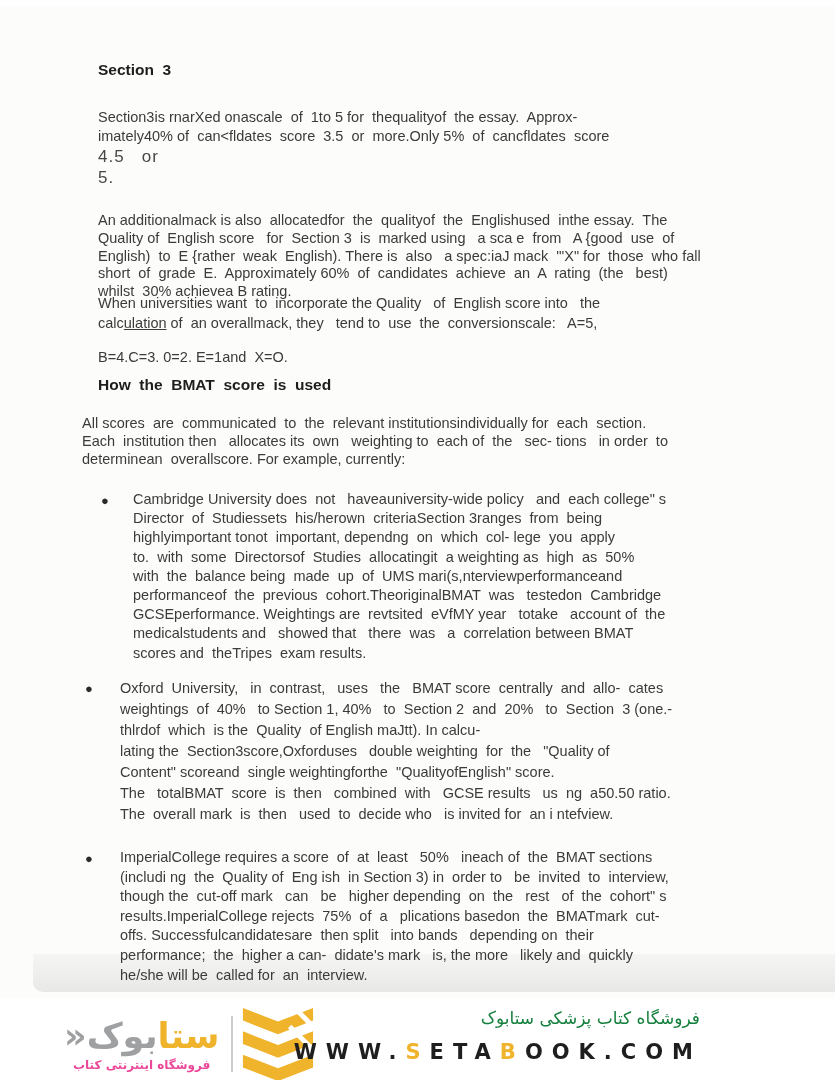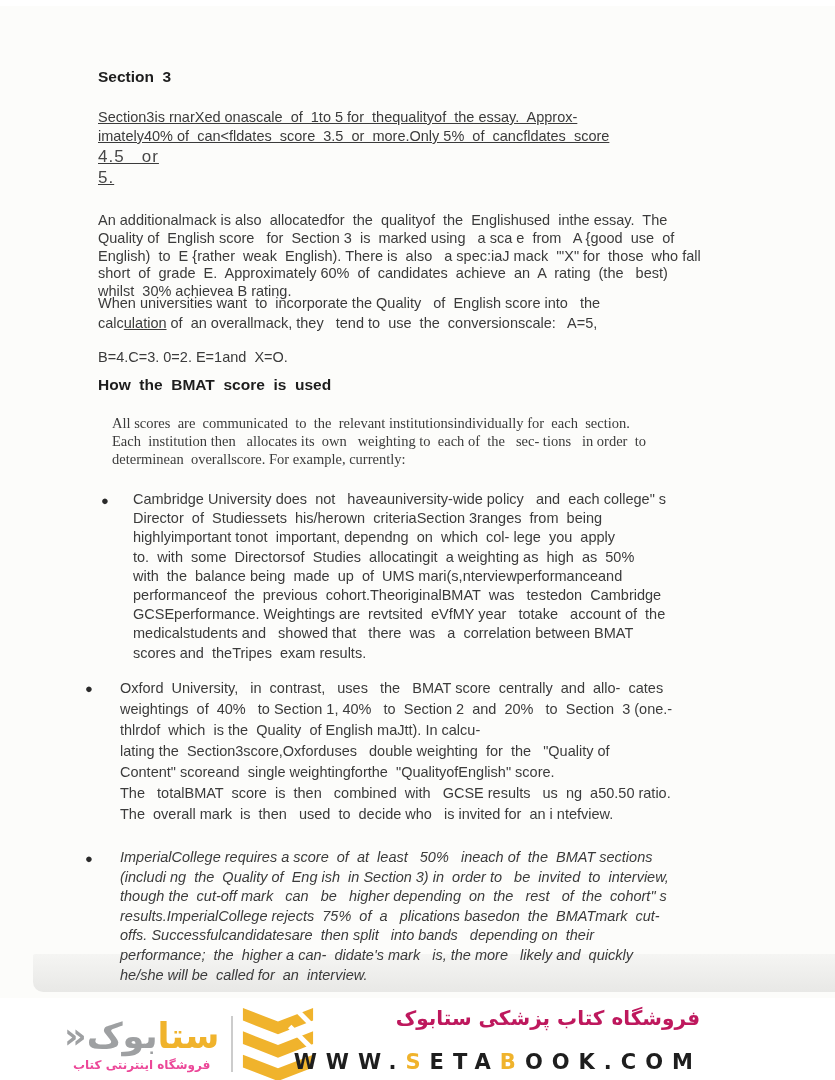--- a/index.html
+++ b/index.html
@@ -27,35 +27,35 @@
   .brand-left{position:absolute;left:64px;top:8px;display:flex;align-items:center;}
   .wordmark-block{text-align:center;}
   .wordmark{direction:rtl;font-family:"DejaVu Sans", sans-serif;font-weight:bold;
     font-size:35px;line-height:40px;letter-spacing:-1px;}
   .wm-yellow{color:#F0B32C;}
   .wm-gray{color:#9EA0A2;}
   .tagline{direction:rtl;font-family:"DejaVu Sans", sans-serif;font-size:12px;
     color:#ec4899;font-weight:600;margin-top:2px;}
   .sep{width:2px;height:56px;background:#cccccc;margin:0 9px 0 12px;}
   .brand-right{position:absolute;right:6px;top:6px;text-align:right;}
-  .store-title{font-family:"DejaVu Sans", sans-serif;font-size:20px;font-weight:700;
-    color:#be185d;direction:rtl;line-height:28px;padding-right:2px;}
+  .store-title{font-family:"DejaVu Sans", sans-serif;font-size:17px;font-weight:400;
+    color:#15803d;direction:rtl;line-height:28px;padding-right:2px;}
   .site-url{font-family:"DejaVu Sans", sans-serif;font-size:21px;font-weight:700;
-    color:#1e1e1e;letter-spacing:9px;margin-top:18px;white-space:nowrap;}
+    color:#1e1e1e;letter-spacing:9px;margin-top:8px;white-space:nowrap;}
   .hl{color:#F0B32C;}
 </style>
 </head>
 <body>
 
 <div class="scan"></div>
 <div class="scan-shadow"></div>
 
-<div class="h" style="position:absolute;left:98px;top:68px;">Section  3</div>
+<div class="h" style="position:absolute;left:98px;top:61px;">Section  3</div>
 
-<div class="txt p1" style="left:98px;top:108px;text-decoration:underline;">
+<div class="txt p1" style="left:98px;top:108px;">
   <div class="ln">Section3is rnarXed onascale  of  1to 5 for  thequalityof  the essay.  Approx-</div>
   <div class="ln">imately40% of  can&lt;fldates  score  3.5  or  more.Only 5%  of  cancfldates  score</div>
   <div class="ln lg">4.5   or</div>
   <div class="ln lg">5.</div>
 </div>
 
 <div class="txt" style="left:98px;top:212px;">
   <div class="ln">An additionalmack is also  allocatedfor  the  qualityof  the  Englishused  inthe essay.  The</div>
   <div class="ln">Quality of  English score   for  Section 3  is  marked using   a sca e  from   A {good  use  of</div>
   <div class="ln">English)  to  E {rather  weak  English). There is  also   a spec:iaJ mack  '"X" for  those  who fall</div>
@@ -64,21 +64,21 @@
 </div>
 
 <div class="txt p3" style="left:98px;top:293px;">
   <div class="ln">When universities want  to  incorporate the Quality   of  English score into   the</div>
   <div class="ln"><span>calc</span><span class="u">ulation</span><span> of  an overallmack, they   tend to  use  the  conversionscale:   A=5,</span></div>
   <div class="ln" style="margin-top:14px;">B=4.C=3. 0=2. E=1and  X=O.</div>
 </div>
 
 <div class="h" style="position:absolute;left:98px;top:376px;">How  the  BMAT  score  is  used</div>
 
-<div class="txt p4" style="left:112px;top:414px;font-family:Liberation Serif, serif;">
+<div class="txt p4" style="left:82px;top:414px;">
   <div class="ln">All scores  are  communicated  to  the  relevant institutionsindividually for  each  section.</div>
   <div class="ln">Each  institution then   allocates its  own   weighting to  each of  the   sec- tions   in order  to</div>
   <div class="ln">determinean  overallscore. For example, currently:</div>
 </div>
 
 <div class="bullet b1" style="left:0;top:490px;">
   <span class="marker" style="left:101px;top:3px;">●</span>
   <div class="txt" style="left:133px;top:0;position:absolute;width:620px;position:absolute;">
     <div class="ln">Cambridge University does  not   haveauniversity-wide policy   and  each college" s</div>
     <div class="ln">Director  of  Studiessets  his/herown  criteriaSection 3ranges  from  being</div>
@@ -100,21 +100,21 @@
     <div class="ln">thlrdof  which  is the  Quality  of English maJtt). In calcu-</div>
     <div class="ln">lating the  Section3score,Oxforduses   double weighting  for  the   "Quality of</div>
     <div class="ln">Content" scoreand  single weightingforthe  "QualityofEnglish" score.</div>
     <div class="ln">The   totalBMAT  score  is  then   combined  with   GCSE results   us  ng  a50.50 ratio.</div>
     <div class="ln">The  overall mark  is  then   used  to  decide who   is invited for  an i ntefview.</div>
   </div>
 </div>
 
 <div class="bullet b3" style="left:0;top:848px;">
   <span class="marker" style="left:85px;top:3px;">●</span>
-  <div class="txt" style="left:120px;top:0;position:absolute;width:640px;font-style:italic;">
+  <div class="txt" style="left:120px;top:0;position:absolute;width:640px;">
     <div class="ln">ImperialCollege requires a score  of  at  least   50%   ineach of  the  BMAT sections</div>
     <div class="ln">(includi ng  the  Quality of  Eng ish  in Section 3) in  order to   be  invited  to  interview,</div>
     <div class="ln">though the  cut-off mark   can   be   higher depending  on  the   rest   of  the  cohort" s</div>
     <div class="ln">results.ImperialCollege rejects  75%  of  a   plications basedon  the  BMATmark  cut-</div>
     <div class="ln">offs. Successfulcandidatesare  then split   into bands   depending on  their</div>
     <div class="ln">performance;  the  higher a can-  didate's mark   is, the more   likely and  quickly</div>
     <div class="ln">he/she will be  called for  an  interview.</div>
   </div>
 </div>
 

